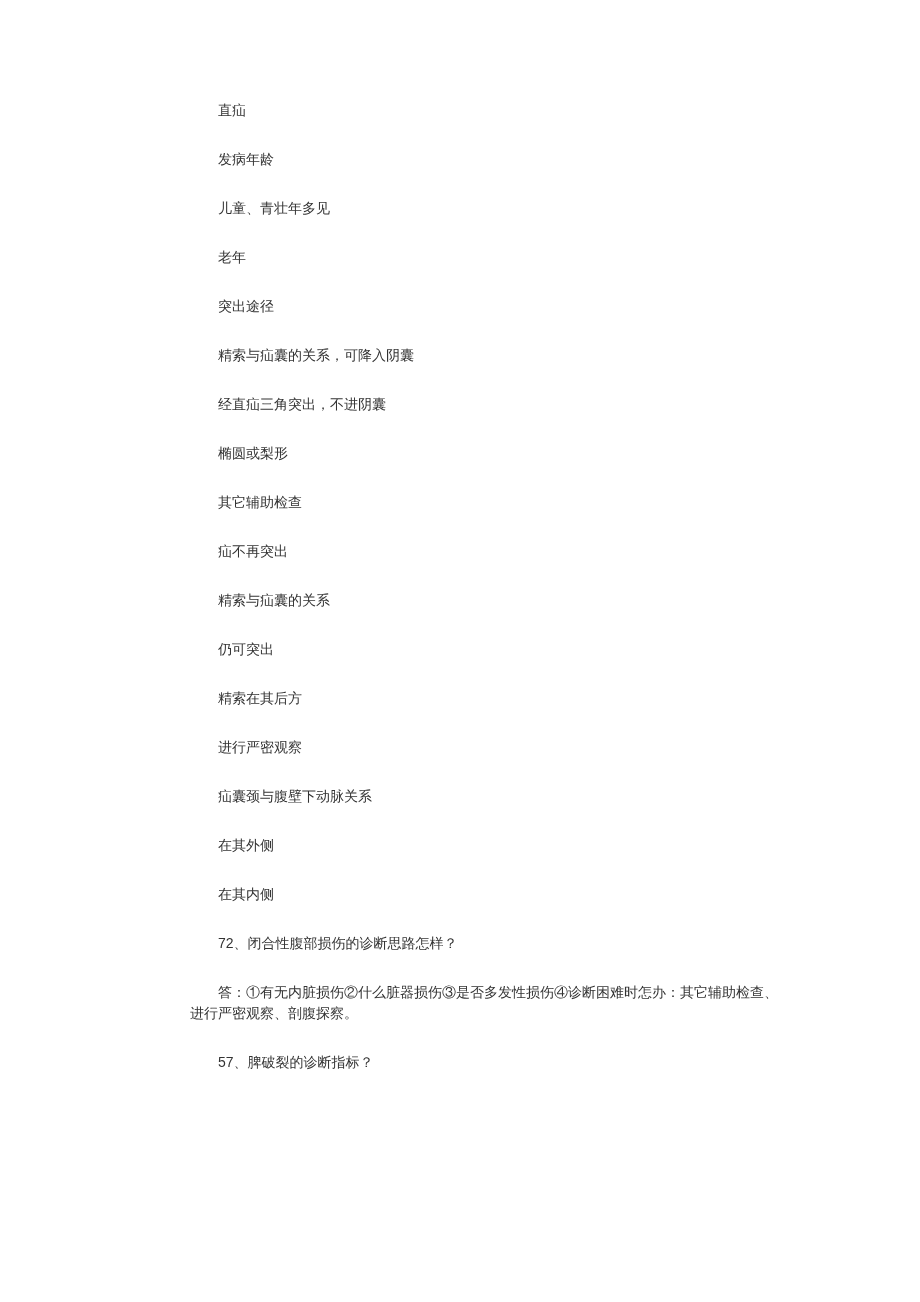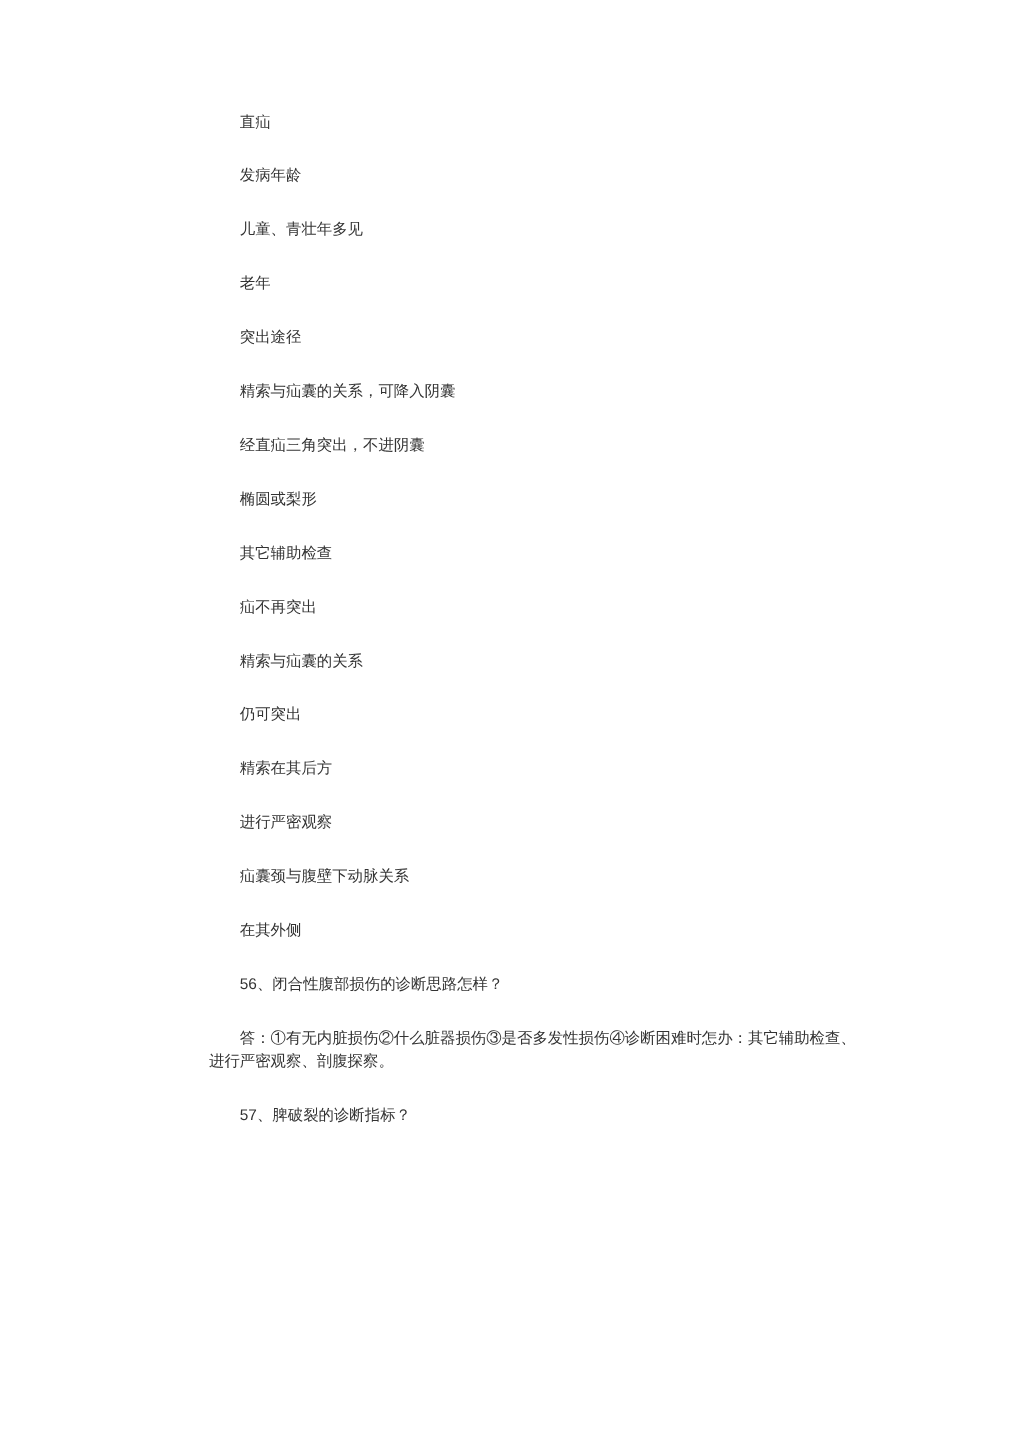--- a/index.html
+++ b/index.html
@@ -41,23 +41,24 @@
   <div class="line para">经直疝三角突出，不进阴囊</div>
   <div class="line para">椭圆或梨形</div>
   <div class="line para">其它辅助检查</div>
   <div class="line para">疝不再突出</div>
   <div class="line para">精索与疝囊的关系</div>
   <div class="line para">仍可突出</div>
   <div class="line para">精索在其后方</div>
   <div class="line para">进行严密观察</div>
   <div class="line para">疝囊颈与腹壁下动脉关系</div>
   <div class="line para">在其外侧</div>
+  <div class="line para">在其内侧</div>
 
   <div class="line para">
-    <span class="qnum">56</span><span>、</span><span>闭合性腹部损伤的诊断思路怎样？</span>
+    <span class="qnum">72</span><span>、</span><span>闭合性腹部损伤的诊断思路怎样？</span>
   </div>
 
   <div class="line para">
     <span>答：</span><span>①有无内脏损伤②什么脏器损伤③是否多发性损伤④诊断困难时怎办：其它辅助检查、进行严密观察、剖腹探察。</span>
   </div>
 
   <div class="line para">
     <span class="qnum">57</span><span>、</span><span>脾破裂的诊断指标？</span>
   </div>
 

